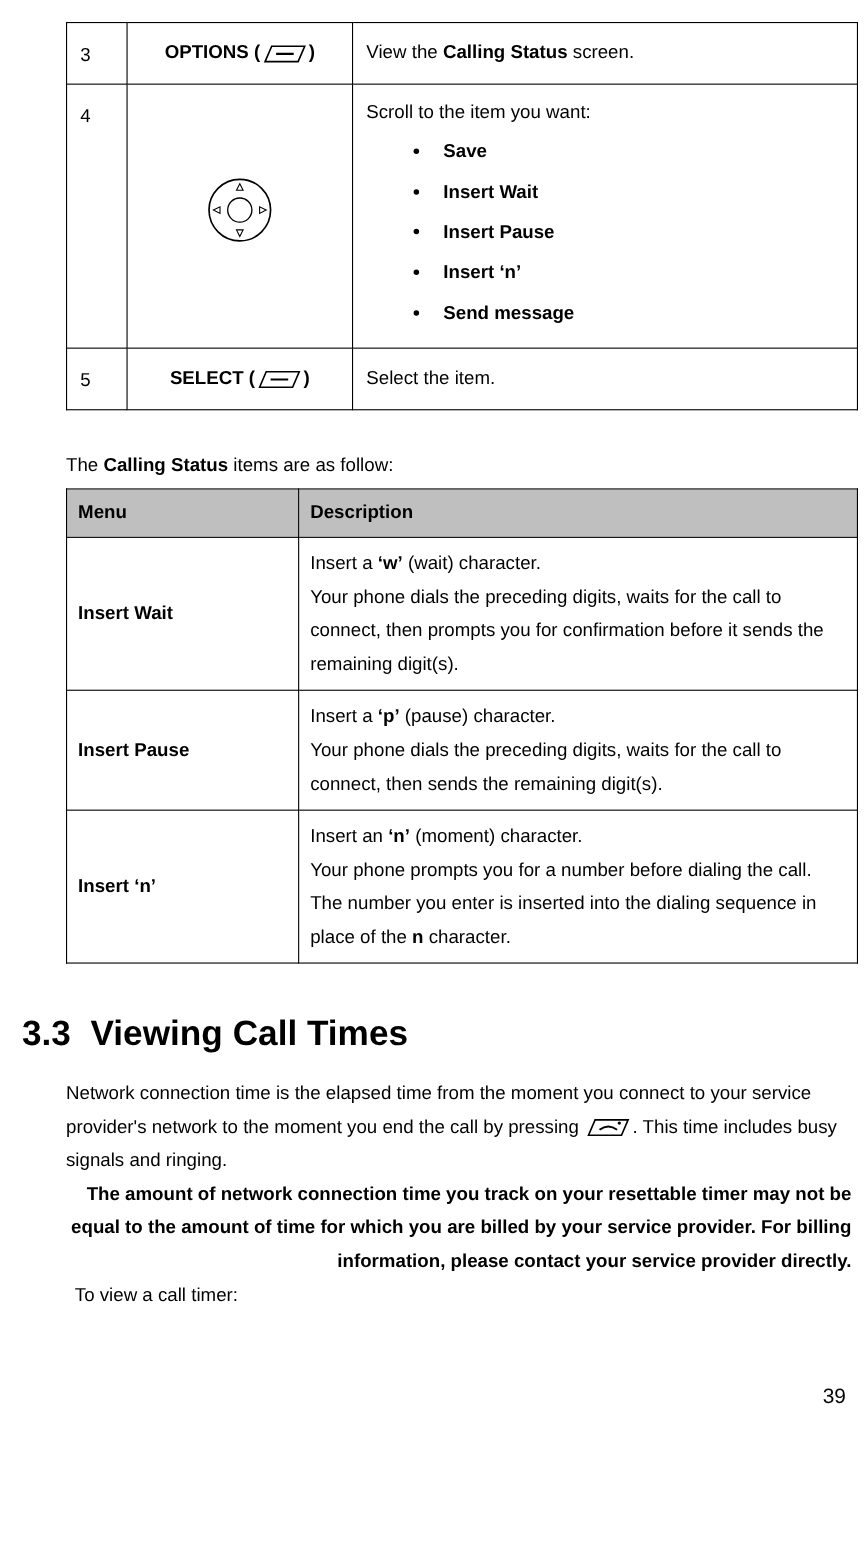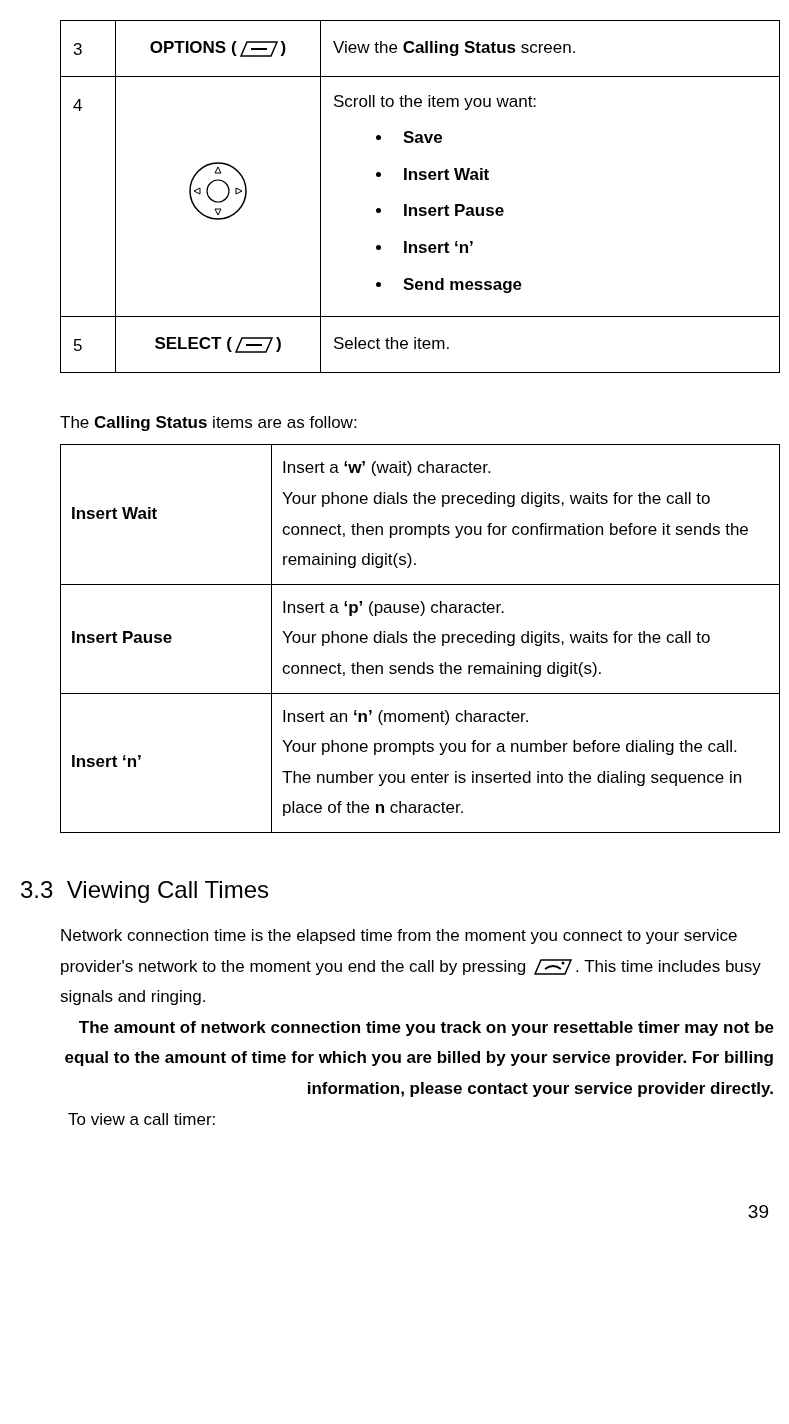--- a/index.html
+++ b/index.html
@@ -53,22 +53,22 @@
   }
   table.desc td.menucol {
     width: 190px;
     font-weight: bold;
   }
   .intro {
     margin-left: 40px;
     margin-bottom: 6px;
   }
   h2.section {
-    font-size: 24px;
-    font-weight: normal;
+    font-size: 32px;
+    font-weight: bold;
     margin: 35px 0 10px 0;
   }
   .body-para {
     margin-left: 40px;
     margin-right: 5px;
   }
   .body-para2 {
     margin-left: 40px;
     margin-right: 5px;
     font-weight: bold;
@@ -167,20 +167,24 @@
   </tr>
 </tbody>
   </table>
 
 <div class="intro">
   <span>The </span><b>Calling Status</b><span> items are as follow:</span>
 </div>
 
 <table class="desc">
   <tbody>
+      <tr>
+    <th>Menu</th>
+    <th>Description</th>
+  </tr>
   <tr>
     <td class="menucol">Insert Wait</td>
     <td>
       <span>Insert a </span><b>‘w’</b><span> (wait) character.</span><br>
       <span>Your phone dials the preceding digits, waits for the call to connect, then prompts you for confirmation before it sends the remaining digit(s).</span>
     </td>
   </tr>
   <tr>
     <td class="menucol">Insert Pause</td>
     <td>

